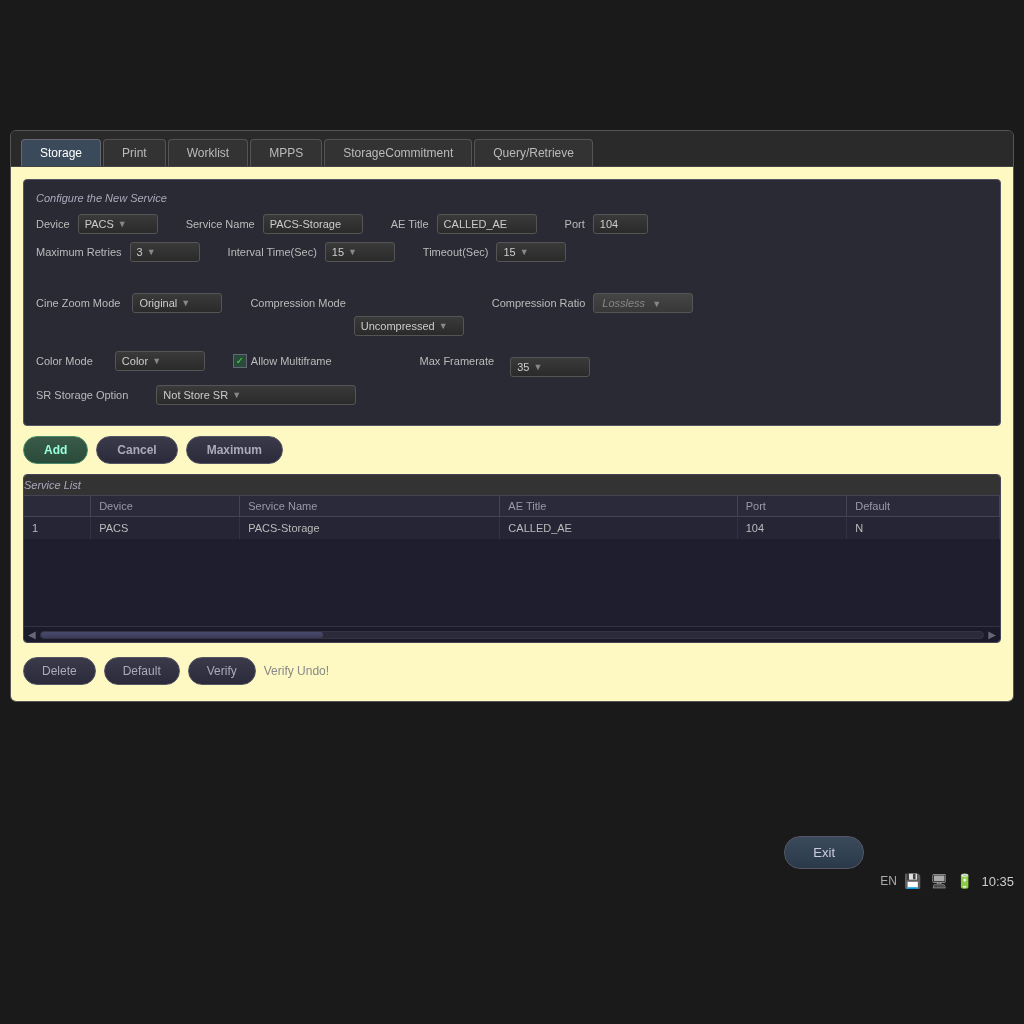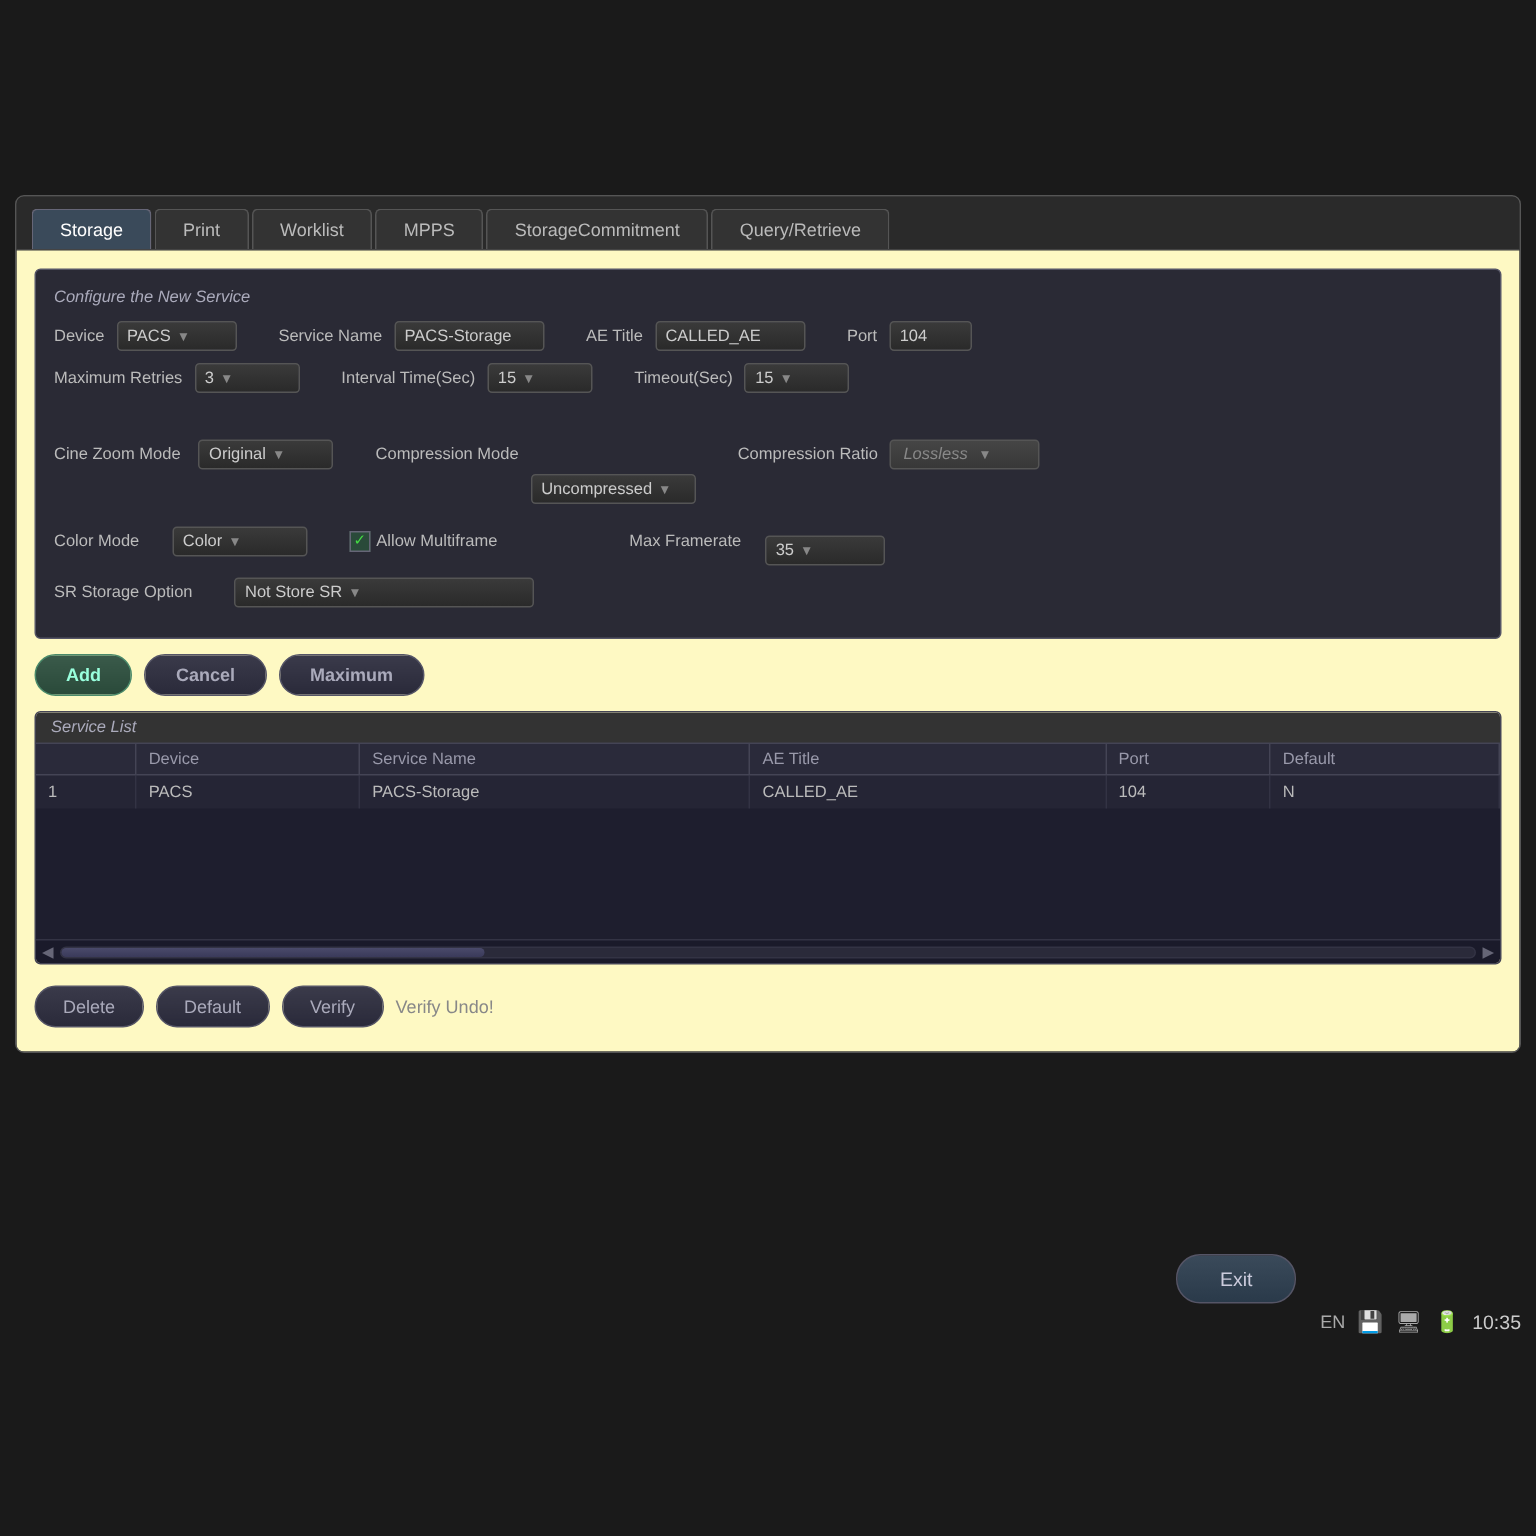--- a/index.html
+++ b/index.html
@@ -185,21 +185,21 @@
     
     .service-list-panel {
       border: 1px solid #445;
       border-radius: 4px;
       overflow: hidden;
       margin-bottom: 10px;
     }
 
     .service-list-title {
       background: #333;
-      padding: 4px 10px;
+      padding: 4px 0;
       font-size: 11px;
       color: #aab;
       border-bottom: 1px solid #445;
       font-style: italic;
     }
 
     .service-table {
       width: 100%;
       border-collapse: collapse;
     }

